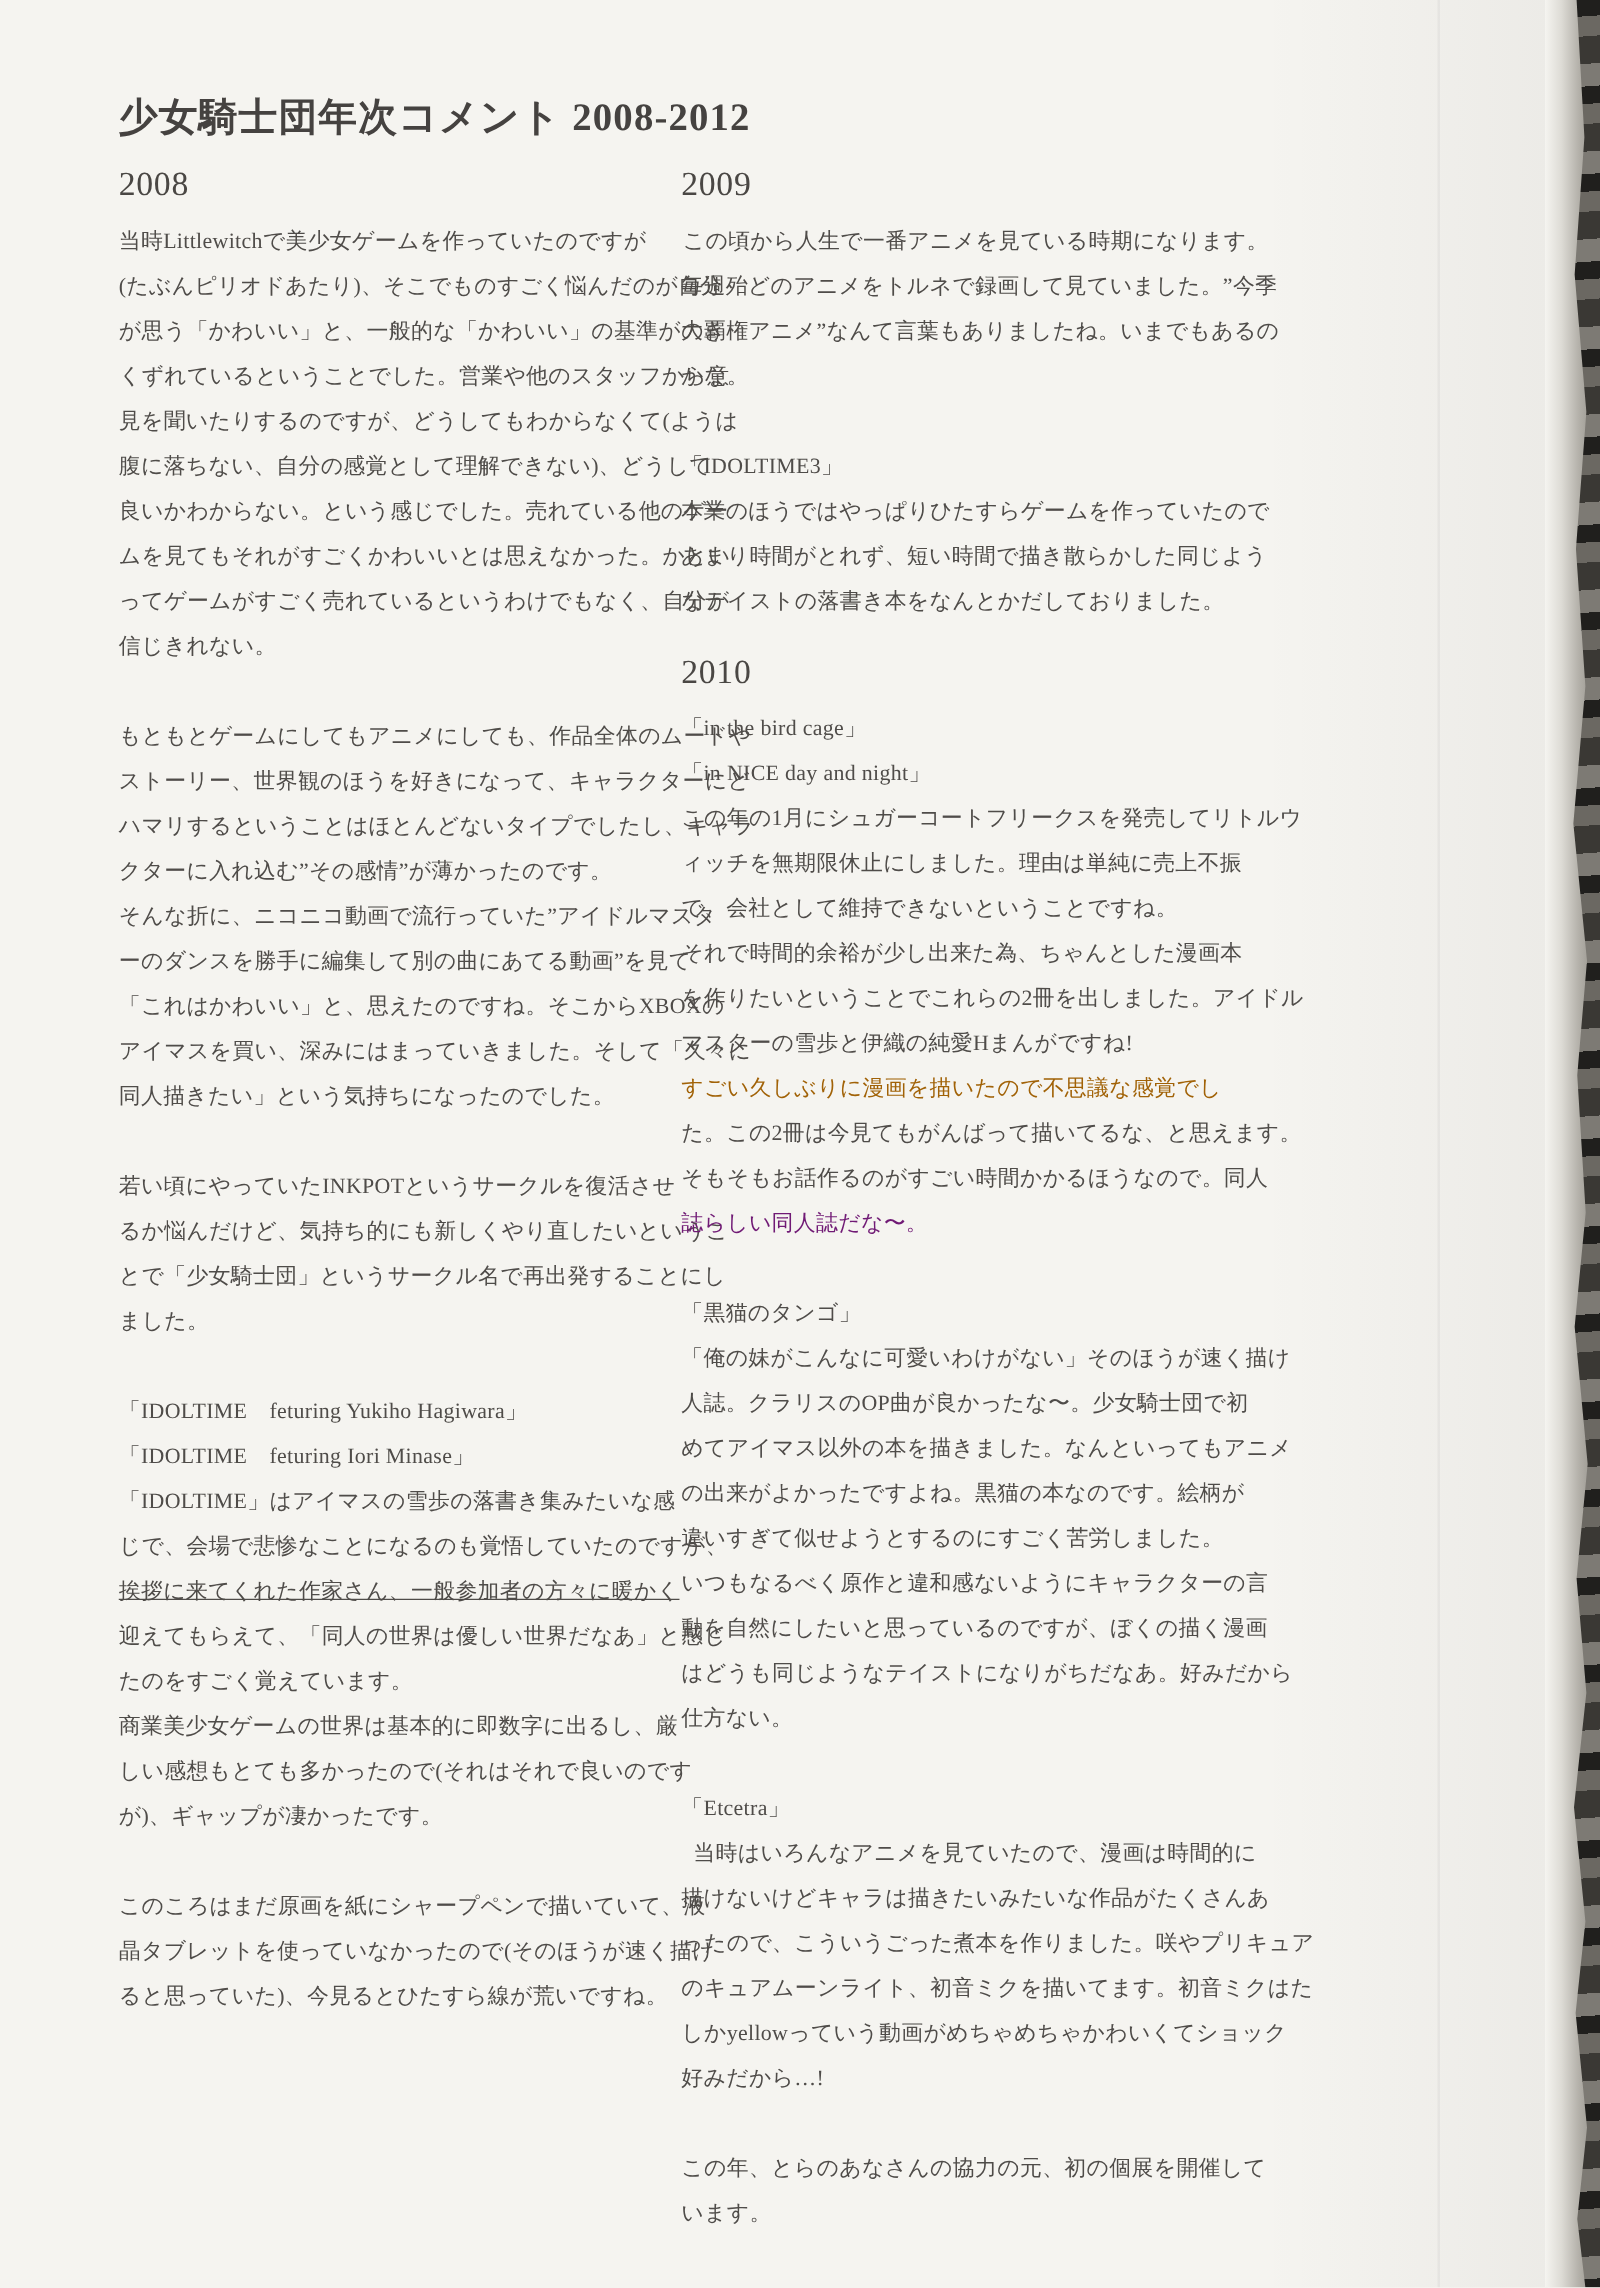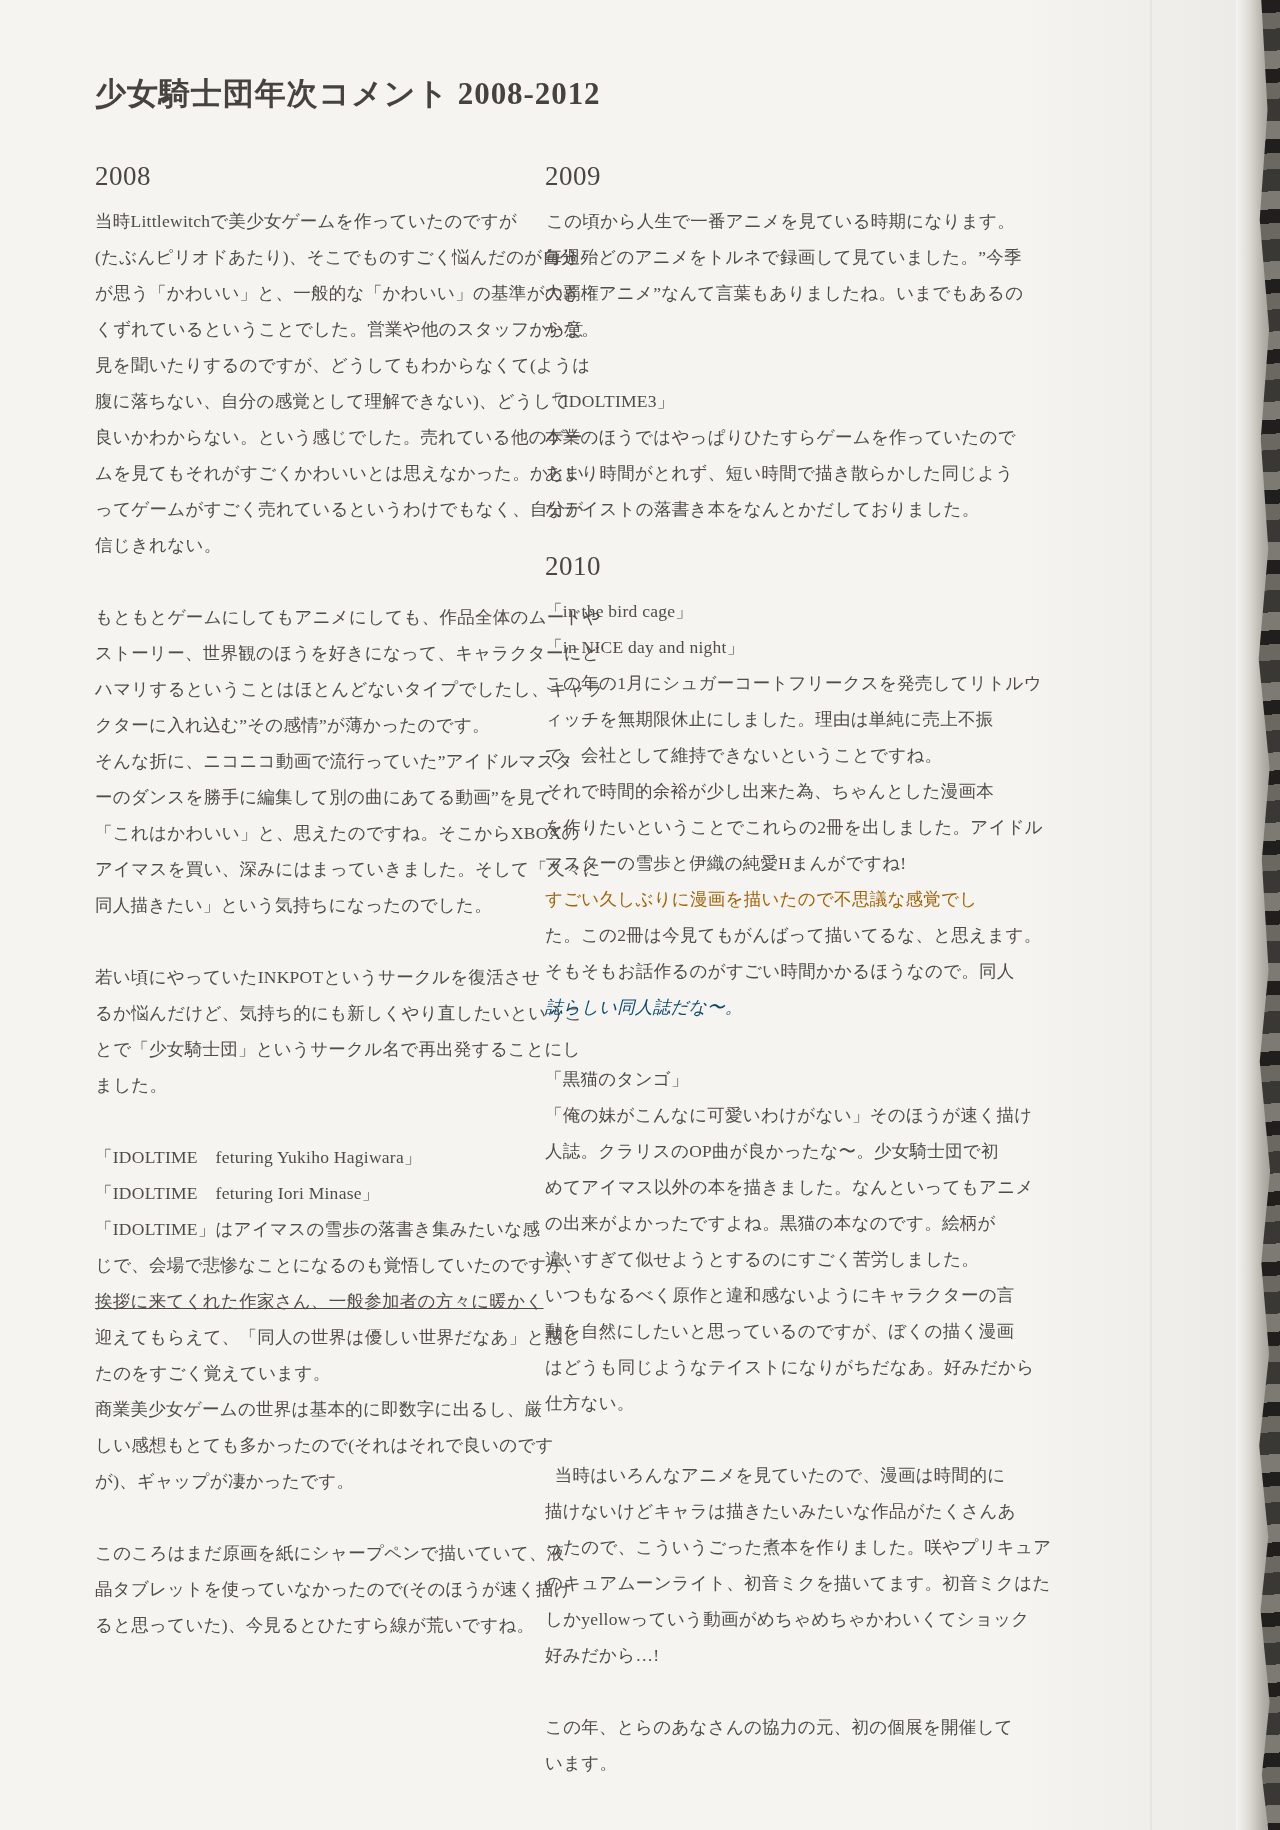--- a/index.html
+++ b/index.html
@@ -7,21 +7,21 @@
     width:1280px;height:1830px;position:relative;overflow:hidden;
     background:#f5f4f0;
     font-family:"Liberation Serif","DejaVu Serif",serif;
     color:#4d4a47;
   }
   .page-title{
     position:absolute;left:95px;top:52px;
     font-size:31px;letter-spacing:0.03em;color:#454240;
     white-space:nowrap;
   }
-  .column{position:absolute;top:126px;margin-top:29px;}
+  .column{position:absolute;top:126px;}
   .column-left{left:95px;width:450px;}
   .column-right{left:545px;width:470px;}
   .year-section{margin:0;}
   .year-section + .year-section{margin-top:18px;}
   .year-heading{
     font-size:27px;line-height:42px;color:#4a4744;
     margin:0 0 6px 0;letter-spacing:0.02em;
   }
   .paragraph{margin:0 0 36px 0;}
   .paragraph:last-child{margin-bottom:0;}
@@ -132,35 +132,36 @@
         <div class="line" style="color: rgb(79, 76, 73);">「in NICE day and night」</div>
         <div class="line" style="color: rgb(79, 76, 73);">この年の1月にシュガーコートフリークスを発売してリトルウ</div>
         <div class="line" style="color: rgb(79, 76, 73);">ィッチを無期限休止にしました。理由は単純に売上不振</div>
         <div class="line" style="color: rgb(79, 76, 73);">で、会社として維持できないということですね。</div>
         <div class="line" style="color: rgb(79, 76, 73);">それで時間的余裕が少し出来た為、ちゃんとした漫画本</div>
         <div class="line" style="color: rgb(79, 76, 73);">を作りたいということでこれらの2冊を出しました。アイドル</div>
         <div class="line" style="color: rgb(79, 76, 73);">マスターの雪歩と伊織の純愛Hまんがですね!</div>
         <div class="line" style="color: #a16207;">すごい久しぶりに漫画を描いたので不思議な感覚でし</div>
         <div class="line" style="color: rgb(79, 76, 73);">た。この2冊は今見てもがんばって描いてるな、と思えます。</div>
         <div class="line" style="color: rgb(79, 76, 73);">そもそもお話作るのがすごい時間かかるほうなので。同人</div>
-        <div class="line" style="color: #0c4a6e; font-style: italic;">誌らしい同人誌だな〜。</div>
+        <div class="line" style="color: #701a75;">誌らしい同人誌だな〜。</div>
       </div>
       <div class="paragraph">
         <div class="line" style="color: rgb(79, 76, 73);">「黒猫のタンゴ」</div>
         <div class="line" style="color: rgb(79, 76, 73);">「俺の妹がこんなに可愛いわけがない」そのほうが速く描け</div>
         <div class="line" style="color: rgb(79, 76, 73);">人誌。クラリスのOP曲が良かったな〜。少女騎士団で初</div>
         <div class="line" style="color: rgb(79, 76, 73);">めてアイマス以外の本を描きました。なんといってもアニメ</div>
         <div class="line" style="color: rgb(79, 76, 73);">の出来がよかったですよね。黒猫の本なのです。絵柄が</div>
         <div class="line" style="color: rgb(79, 76, 73);">違いすぎて似せようとするのにすごく苦労しました。</div>
         <div class="line" style="color: rgb(79, 76, 73);">いつもなるべく原作と違和感ないようにキャラクターの言</div>
         <div class="line" style="color: rgb(79, 76, 73);">動を自然にしたいと思っているのですが、ぼくの描く漫画</div>
         <div class="line" style="color: rgb(79, 76, 73);">はどうも同じようなテイストになりがちだなあ。好みだから</div>
         <div class="line" style="color: rgb(79, 76, 73);">仕方ない。</div>
       </div>
       <div class="paragraph">
+        <div class="line" style="color: rgb(79, 76, 73);">「Etcetra」</div>
         <div class="line" style="color: rgb(79, 76, 73); text-align: center;">当時はいろんなアニメを見ていたので、漫画は時間的に</div>
         <div class="line" style="color: rgb(79, 76, 73);">描けないけどキャラは描きたいみたいな作品がたくさんあ</div>
         <div class="line" style="color: rgb(79, 76, 73);">ったので、こういうごった煮本を作りました。咲やプリキュア</div>
         <div class="line" style="color: rgb(79, 76, 73);">のキュアムーンライト、初音ミクを描いてます。初音ミクはた</div>
         <div class="line" style="color: rgb(79, 76, 73);">しかyellowっていう動画がめちゃめちゃかわいくてショック</div>
         <div class="line" style="color: rgb(79, 76, 73);">好みだから…!</div>
       </div>
       <div class="paragraph">
         <div class="line" style="color: rgb(79, 76, 73);">この年、とらのあなさんの協力の元、初の個展を開催して</div>
         <div class="line" style="color: rgb(79, 76, 73);">います。</div>

